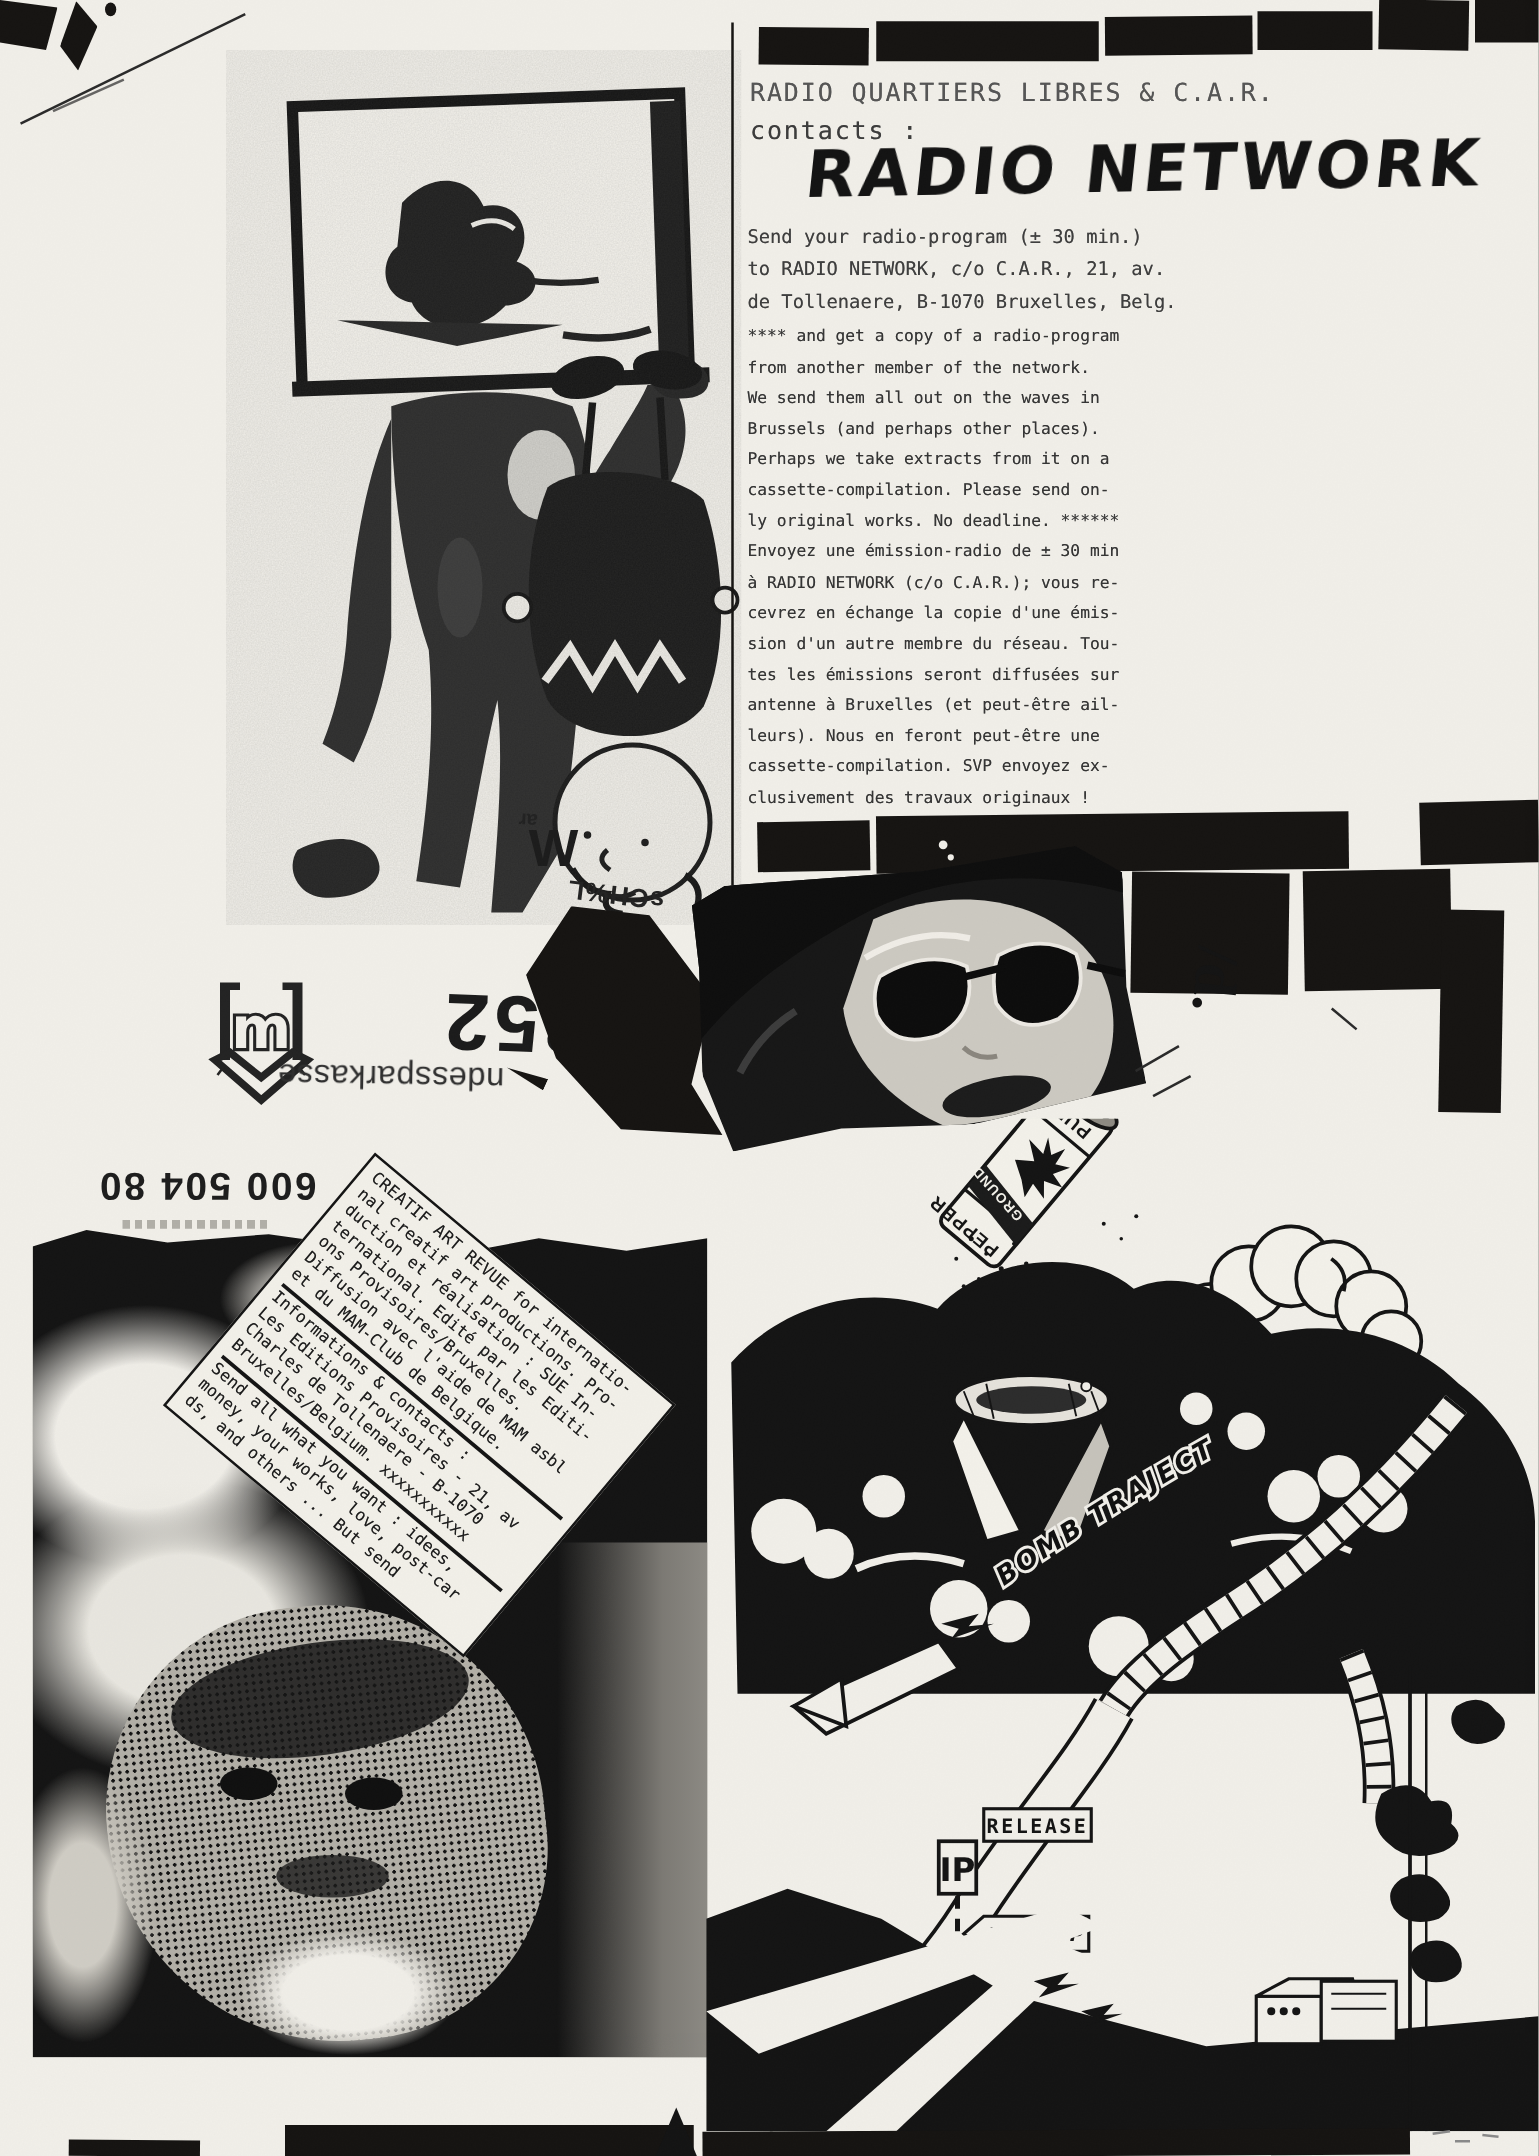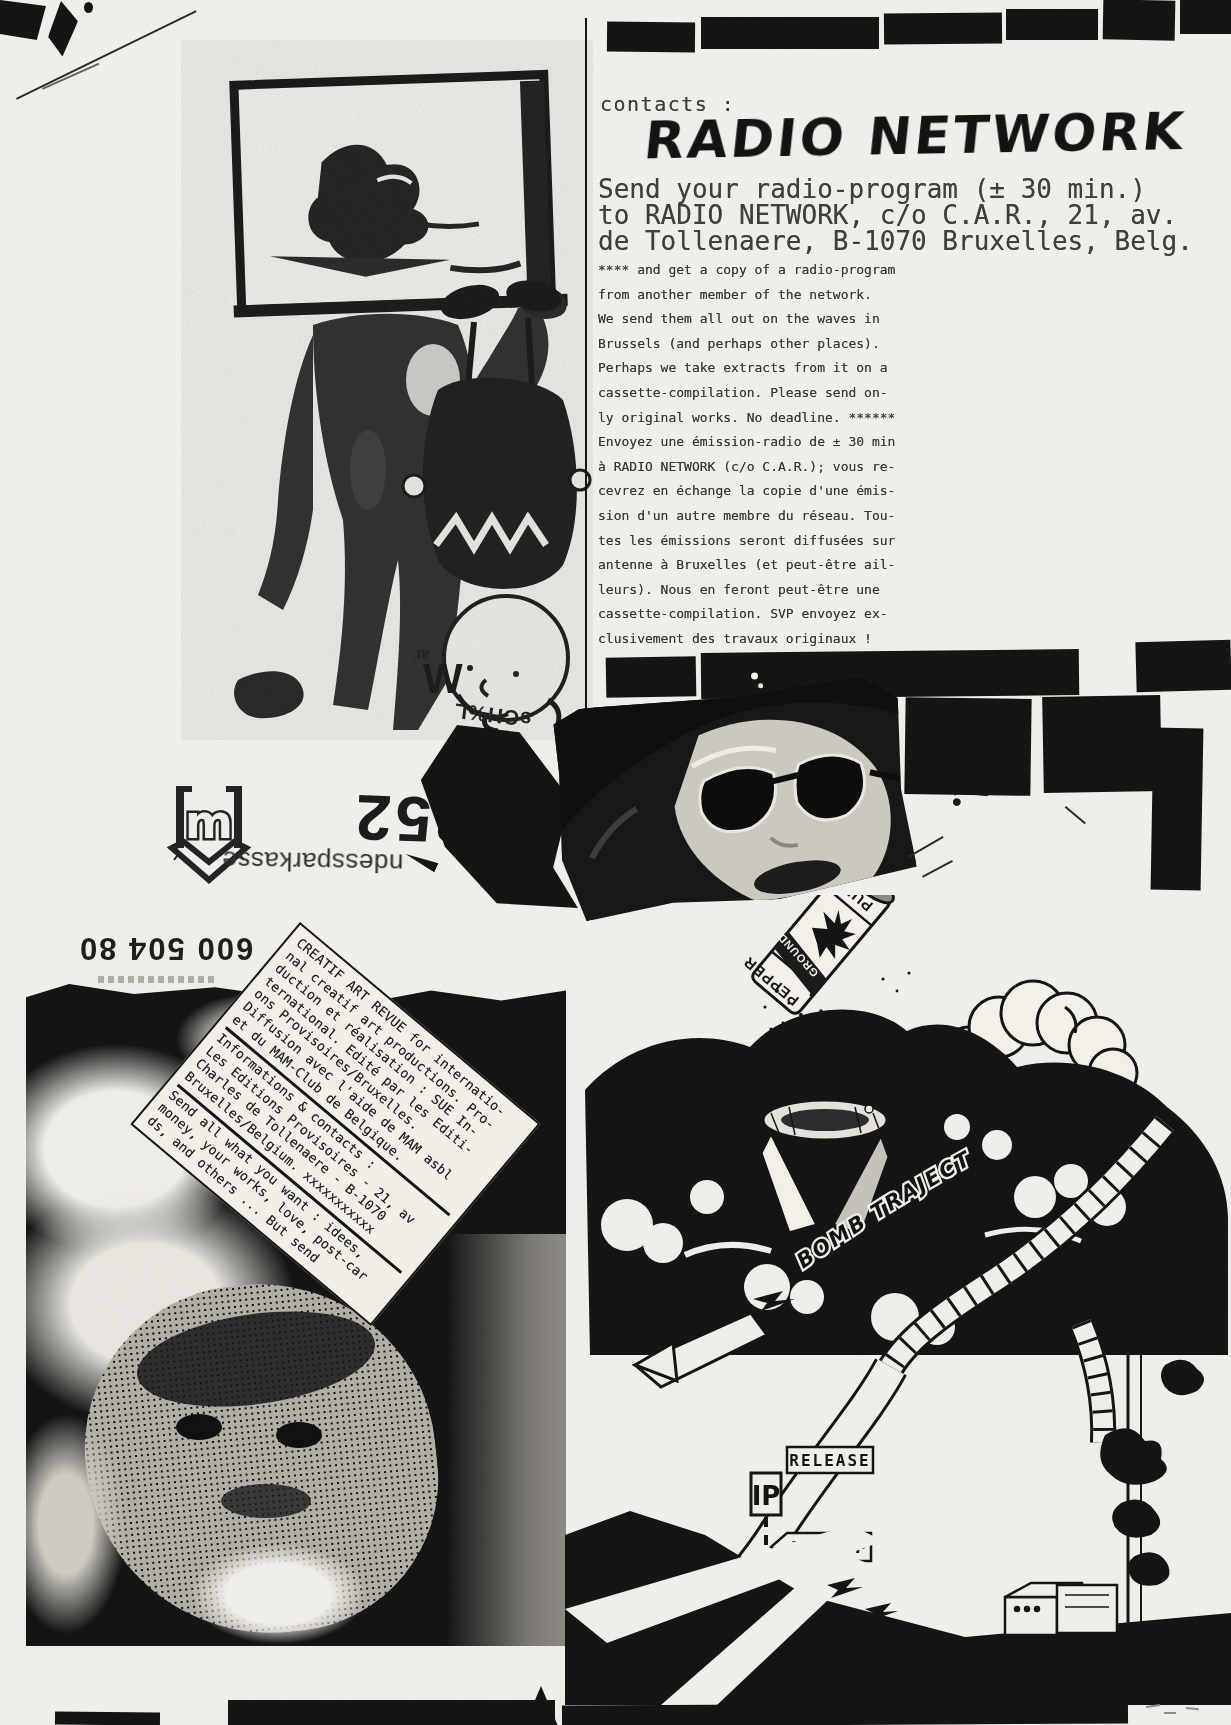--- a/index.html
+++ b/index.html
@@ -87,23 +87,24 @@
   <div class="a sans" style="left:423px;top:655px;font-size:42px;font-weight:900;color:#1c1c1c;">W</div>
   <div class="a sans" style="left:438px;top:702px;width:94px;font-size:21px;font-weight:700;color:#232323;transform:rotate(187deg);letter-spacing:1px;">sCH%L</div>
 
   <div class="a ink" style="left:585px;top:18px;width:2px;height:690px;"></div>
 
   <div class="a ink" style="left:607px;top:22px;width:88px;height:30px;transform:rotate(.6deg);"></div>
   <div class="a ink" style="left:701px;top:17px;width:178px;height:32px;"></div>
   <div class="a ink" style="left:884px;top:13px;width:118px;height:31px;transform:rotate(-.5deg);"></div>
   <div class="a ink" style="left:1006px;top:9px;width:92px;height:31px;"></div>
 
+  <div class="a tw faded" style="left:600px;top:62px;font-size:20px;letter-spacing:1.5px;">RADIO QUARTIERS LIBRES &amp; C.A.R.</div>
   <div class="a tw" style="left:600px;top:92px;font-size:20px;letter-spacing:1.5px;color:#3c3c3c;">contacts :</div>
   <div class="a marker-title" style="left:645px;top:106px;font-size:52px;">RADIO NETWORK</div>
-  <div class="a tw" style="left:598px;top:176px;font-size:26px;line-height:26px;color:#3e3e3e;">Send your radio-program (± 30 min.)
+  <div class="a tw" style="left:598px;top:176px;font-size:15px;line-height:26px;color:#3e3e3e;">Send your radio-program (± 30 min.)
 to RADIO NETWORK, c/o C.A.R., 21, av.
 de Tollenaere, B-1070 Bruxelles, Belg.</div>
   <div class="a tw" style="left:598px;top:258px;font-size:13px;line-height:24.6px;color:#343434;">**** and get a copy of a radio-program
 from another member of the network.
 We send them all out on the waves in
 Brussels (and perhaps other places).
 Perhaps we take extracts from it on a
 cassette-compilation. Please send on-
 ly original works. No deadline. ******
 Envoyez une émission-radio de ± 30 min

